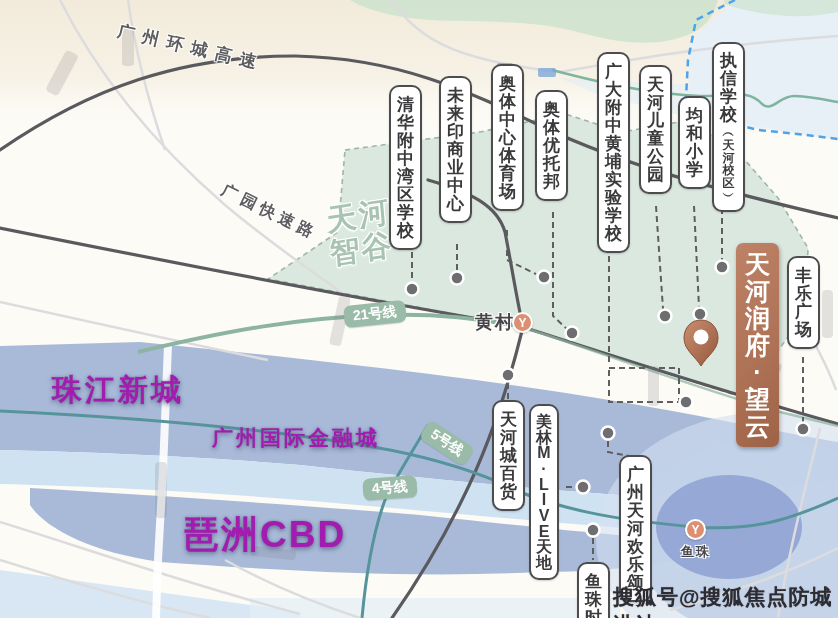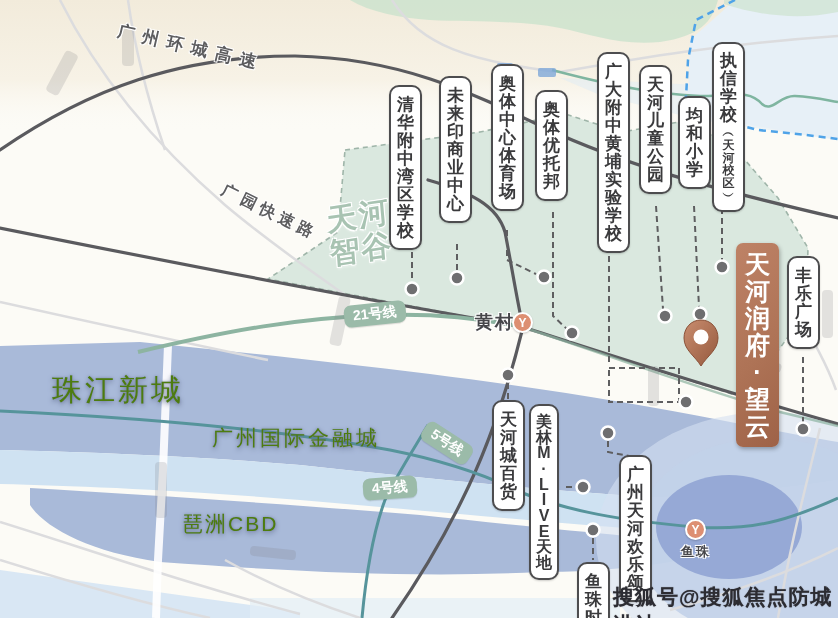--- a/index.html
+++ b/index.html
@@ -25,25 +25,25 @@
   .p12{left:577px;top:562px}
 
   
   .project{position:absolute;left:736px;top:243px;z-index:32;
            background:linear-gradient(135deg,#BE8266 0%,#AE7356 55%,#9E6247 100%);
            color:#fff;border-radius:7px;padding:7px 9px;font-size:25px;font-weight:700;
            box-shadow:1px 2px 4px rgba(0,0,0,.3);}
   .project .vtext span{line-height:1.08;}
 
   
-  .zone{position:absolute;color:#4d7c0f;font-weight:400;letter-spacing:3px;z-index:12;
+  .zone{position:absolute;color:#a21caf;font-weight:700;letter-spacing:3px;z-index:12;
         text-shadow:0 2px 5px rgba(96,108,140,.95),0 0 2px rgba(96,108,140,.55);}
   .z-zhujiang{left:52px;top:370px;font-size:30px;}
   .z-fincity{left:212px;top:424px;font-size:21px;}
-  .z-pazhou{left:182px;top:510px;font-size:21px;letter-spacing:2px;}
+  .z-pazhou{left:182px;top:510px;font-size:37px;letter-spacing:2px;}
   .z-secondcbd{left:702px;top:487px;font-size:29px;letter-spacing:1px;}
   .z-smartvalley{left:324px;top:199px;font-size:30px;font-weight:700;color:#A8C3B2;
         letter-spacing:2px;line-height:1.1;transform:rotate(-9deg) skewX(-4deg);z-index:11;
         text-shadow:-1px -1px 0 #fff,1px -1px 0 #fff,-1px 1px 0 #fff,1px 1px 0 #fff,0 2px 3px rgba(255,255,255,.6);}
 
   
   .roadlabel{position:absolute;color:#5d5d5f;font-weight:700;z-index:10;
         text-shadow:-1px -1px 0 rgba(255,255,255,.95),1px -1px 0 rgba(255,255,255,.95),
                     -1px 1px 0 rgba(255,255,255,.95),1px 1px 0 rgba(255,255,255,.95);}
   .r-ring{left:116px;top:36px;font-size:17px;letter-spacing:8px;transform:rotate(13deg);}

